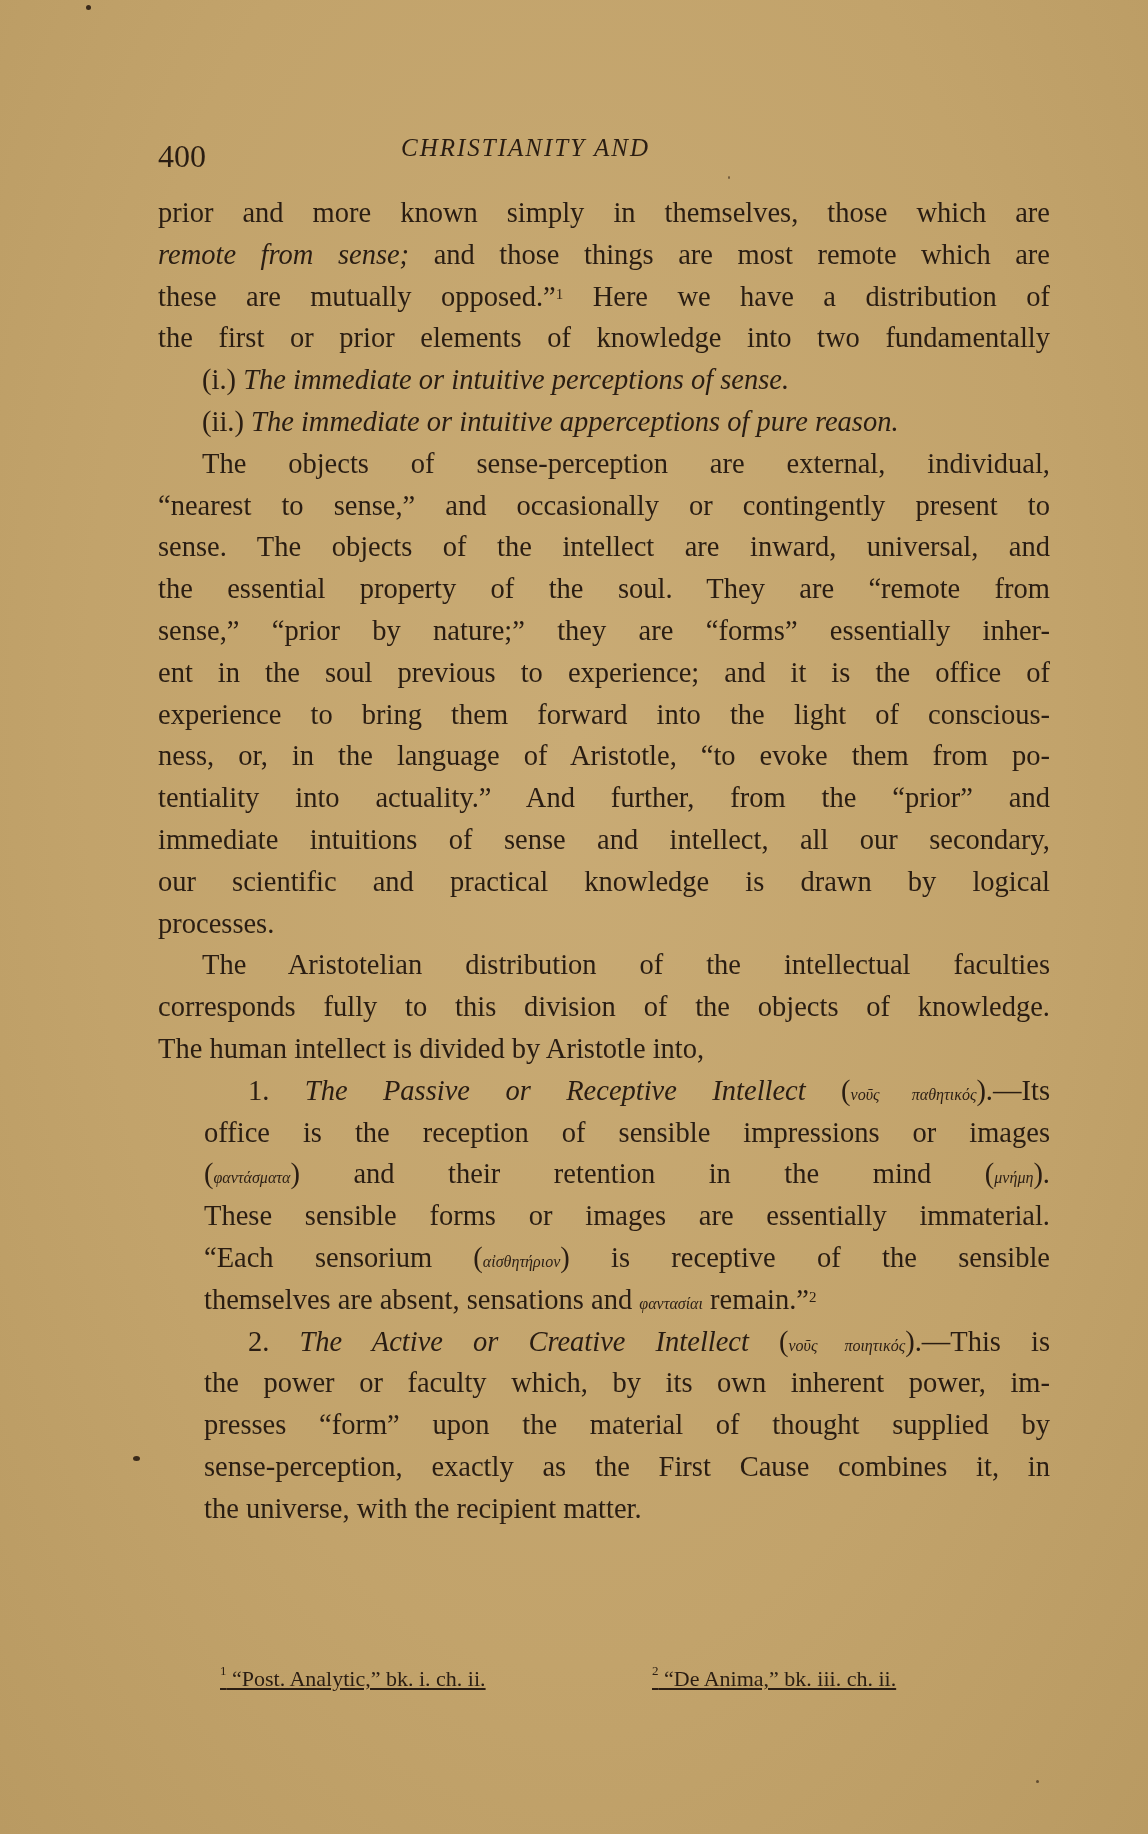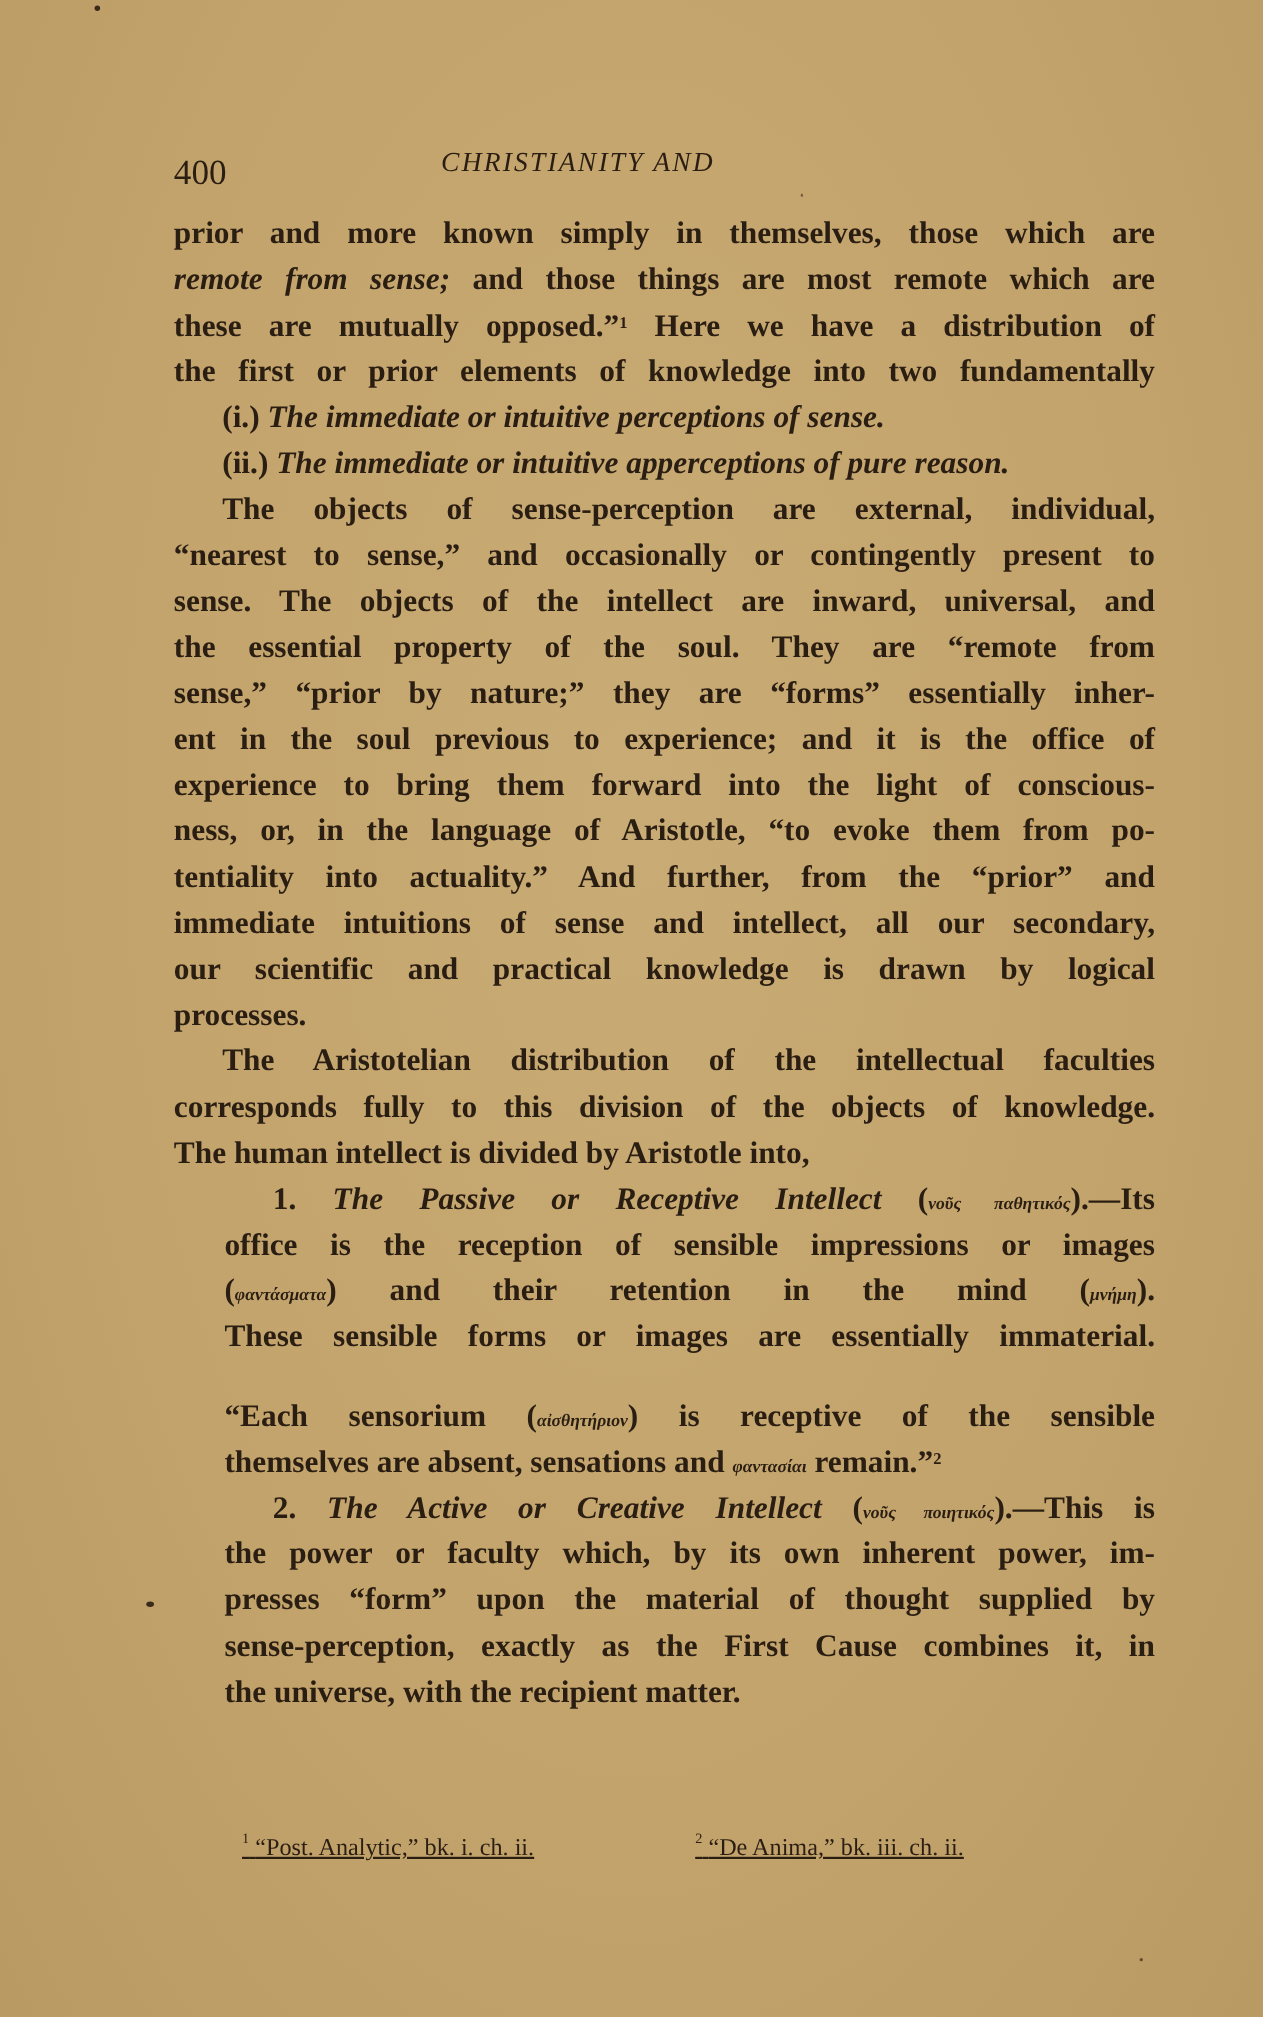--- a/index.html
+++ b/index.html
@@ -21,33 +21,33 @@
     .page-number {
       position: absolute; left: 0; top: 10px;
       font-size: 32px; letter-spacing: 0px;
     }
     .running-title {
       position: absolute; left: 243px; top: 6px;
       font-size: 25px; font-style: italic; letter-spacing: 2px;
     }
     .body-text {
       position: absolute; left: 158px; top: 192px; width: 892px;
-      font-size: 28.5px; line-height: 41.8px; font-weight: bold;
+      font-size: 28.5px; line-height: 41.8px;
     }
     .line { display: block; white-space: nowrap; text-align: justify; text-align-last: justify; height: 41.8px; }
     .line.last { text-align-last: left; }
     i { font-style: italic; }
     .greek { font-style: italic; font-size: 16px; }
     sup { font-size: 15px; vertical-align: top; position: relative; top: -2px; }
     .footnotes {
       position: absolute; left: 220px; top: 1666px; width: 820px;
       font-size: 22px;
     }
     .footnote { position: absolute; top: 0; white-space: nowrap; text-decoration: underline; }
-    .footnote.fn2 { left: 412px; }
+    .footnote.fn2 { left: 432px; }
     .footnote.fn1 { left: 0; }
     .footnote sup { font-size: 13px; top: -3px; }
   </style>
 </head>
 <body>
 
 <div class="page">
 
   <span class="speck" style="left:86px;top:5px;width:5px;height:5px;"></span>
   <span class="speck" style="left:133px;top:1456px;width:7px;height:5px;"></span>
@@ -78,21 +78,21 @@
       <span class="line"><span>immediate intuitions of sense and intellect, all our secondary,</span></span>
       <span class="line"><span>our scientific and practical knowledge is drawn by logical</span></span>
       <span class="line last"><span>processes.</span></span>
       <span class="line" style="padding-left: 44px;"><span>The Aristotelian distribution of the intellectual faculties</span></span>
       <span class="line"><span>corresponds fully to this division of the objects of knowledge.</span></span>
       <span class="line last"><span>The human intellect is divided by Aristotle into,</span></span>
       <span class="line" style="padding-left: 90px; width: 802px;"><span>1. </span><i>The Passive or Receptive Intellect</i><span> (</span><span class="greek">νοῦς παθητικός</span><span>).—Its</span></span>
       <span class="line" style="padding-left: 46px; width: 846px;"><span>office is the reception of sensible impressions or images</span></span>
       <span class="line" style="padding-left: 46px; width: 846px;"><span>(</span><span class="greek">φαντάσματα</span><span>) and their retention in the mind (</span><span class="greek">μνήμη</span><span>).</span></span>
       <span class="line" style="padding-left: 46px; width: 846px;"><span>These sensible forms or images are essentially immaterial.</span></span>
-      <span class="line" style="padding-left: 46px; width: 846px; margin-top: 30px;"><span>“Each sensorium (</span><span class="greek">αἰσθητήριον</span><span>) is receptive of the sensible</span></span>
+      <span class="line" style="padding-left: 46px; width: 846px;"><span>“Each sensorium (</span><span class="greek">αἰσθητήριον</span><span>) is receptive of the sensible</span></span>
       <span class="line last" style="padding-left: 46px; width: 846px;"><span>themselves are absent, sensations and </span><span class="greek">φαντασίαι</span><span> remain.”</span><sup>2</sup></span>
       <span class="line" style="padding-left: 90px; width: 802px;"><span>2. </span><i>The Active or Creative Intellect</i><span> (</span><span class="greek">νοῦς ποιητικός</span><span>).—This is</span></span>
       <span class="line" style="padding-left: 46px; width: 846px;"><span>the power or faculty which, by its own inherent power, im-</span></span>
       <span class="line" style="padding-left: 46px; width: 846px;"><span>presses “form” upon the material of thought supplied by</span></span>
       <span class="line" style="padding-left: 46px; width: 846px;"><span>sense-perception, exactly as the First Cause combines it, in</span></span>
       <span class="line last" style="padding-left: 46px; width: 846px;"><span>the universe, with the recipient matter.</span></span>
     </main>
 
   <footer class="footnotes">
     <div class="footnote fn1">

